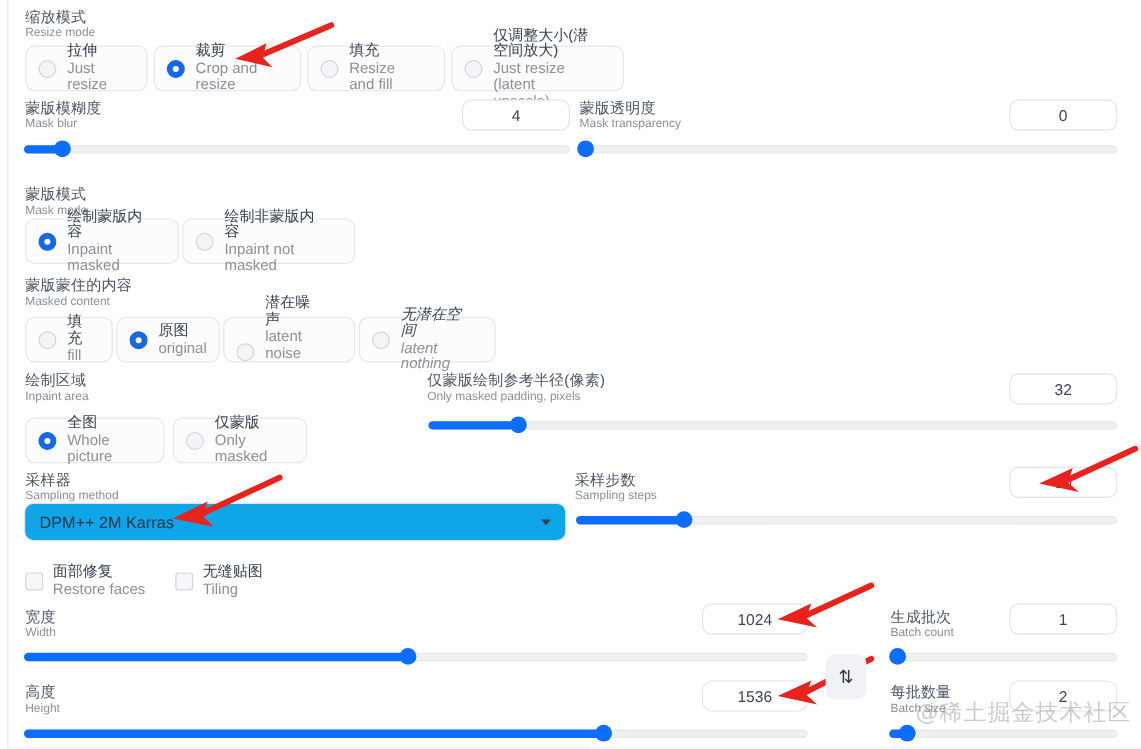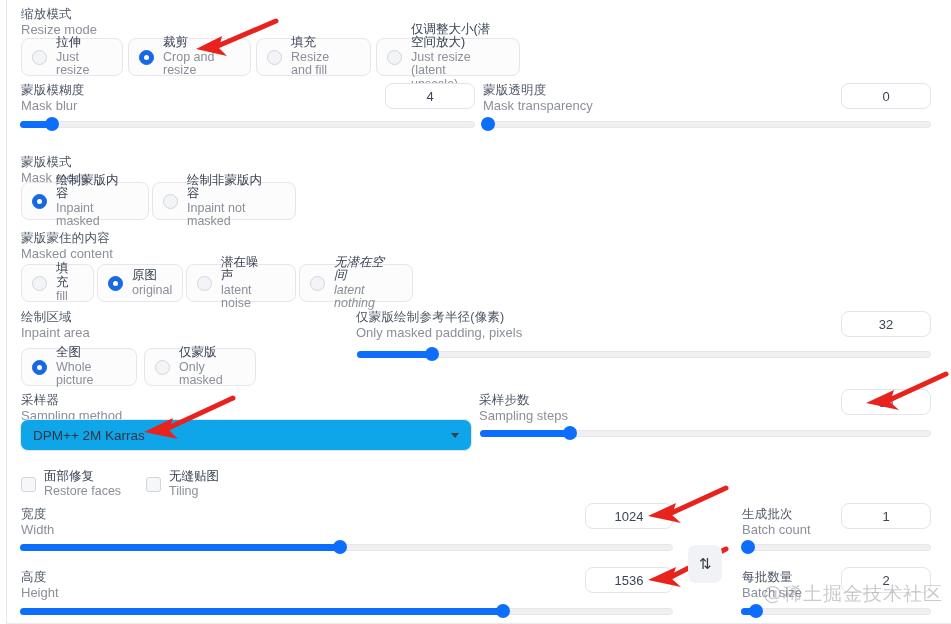--- a/index.html
+++ b/index.html
@@ -30,21 +30,21 @@
   
   .label-block { position: absolute; line-height: 1.08; white-space: nowrap; }
   .label-cn {
     display: block;
     font-size: 12.5px;
     color: #4b5563;
     letter-spacing: .2px;
   }
   .label-en {
     display: block;
-    font-size: 13px;
+    font-size: 10px;
     color: #8b8f99;
     margin-top: 1px;
   }
 
   
   .pill {
     position: absolute;
     display: flex;
     align-items: center;
     border: 1px solid #e6e6eb;
@@ -305,21 +305,21 @@
   </div>
 
   <div class="pill sel" style="left:97px; top:264px; width:86px;">
     <span class="radio"></span>
     <span class="txt">
       <span class="cn">原图</span>
       <span class="en">original</span>
     </span>
   </div>
 
-  <div class="pill" style="left:186px; top:264px; width:110px;">
+  <div class="pill" style="left:186px; top:264px; width:110px;align-items:flex-end;">
     <span class="radio"></span>
     <span class="txt">
       <span class="cn">潜在噪声</span>
       <span class="en">latent noise</span>
     </span>
   </div>
 
   <div class="pill" style="left:299px; top:264px; width:114px;font-style:italic;">
     <span class="radio"></span>
     <span class="txt">

